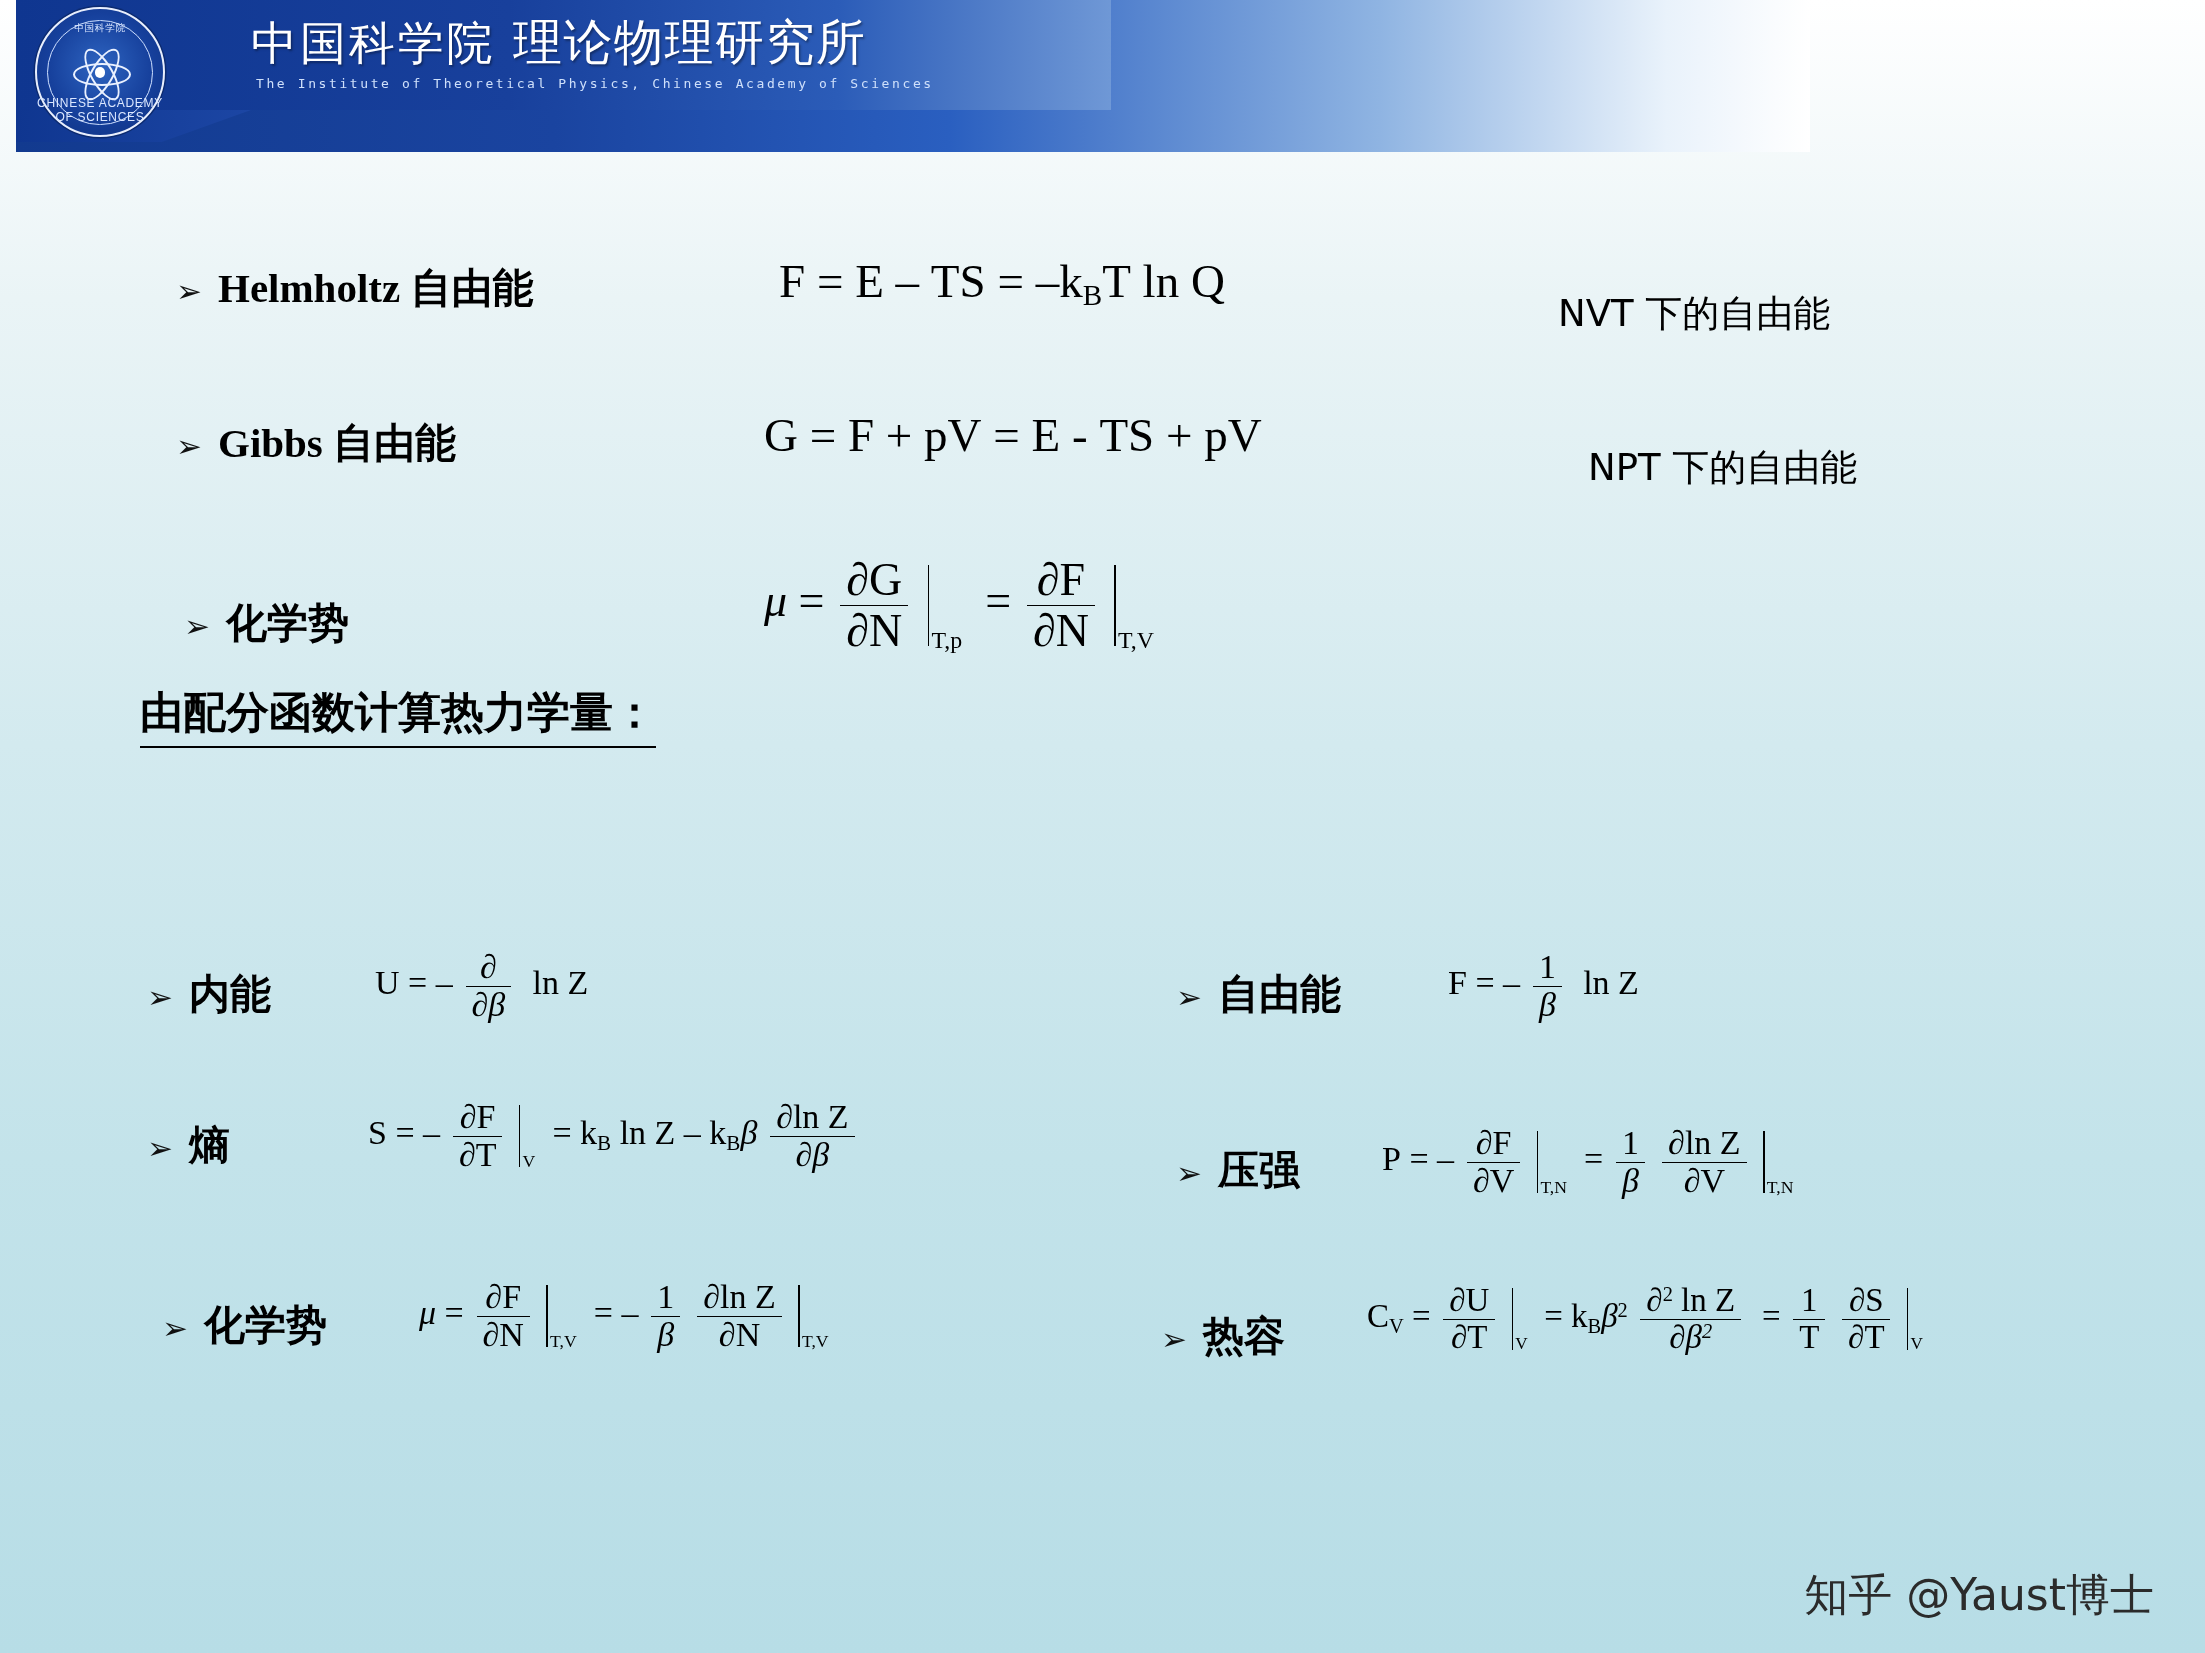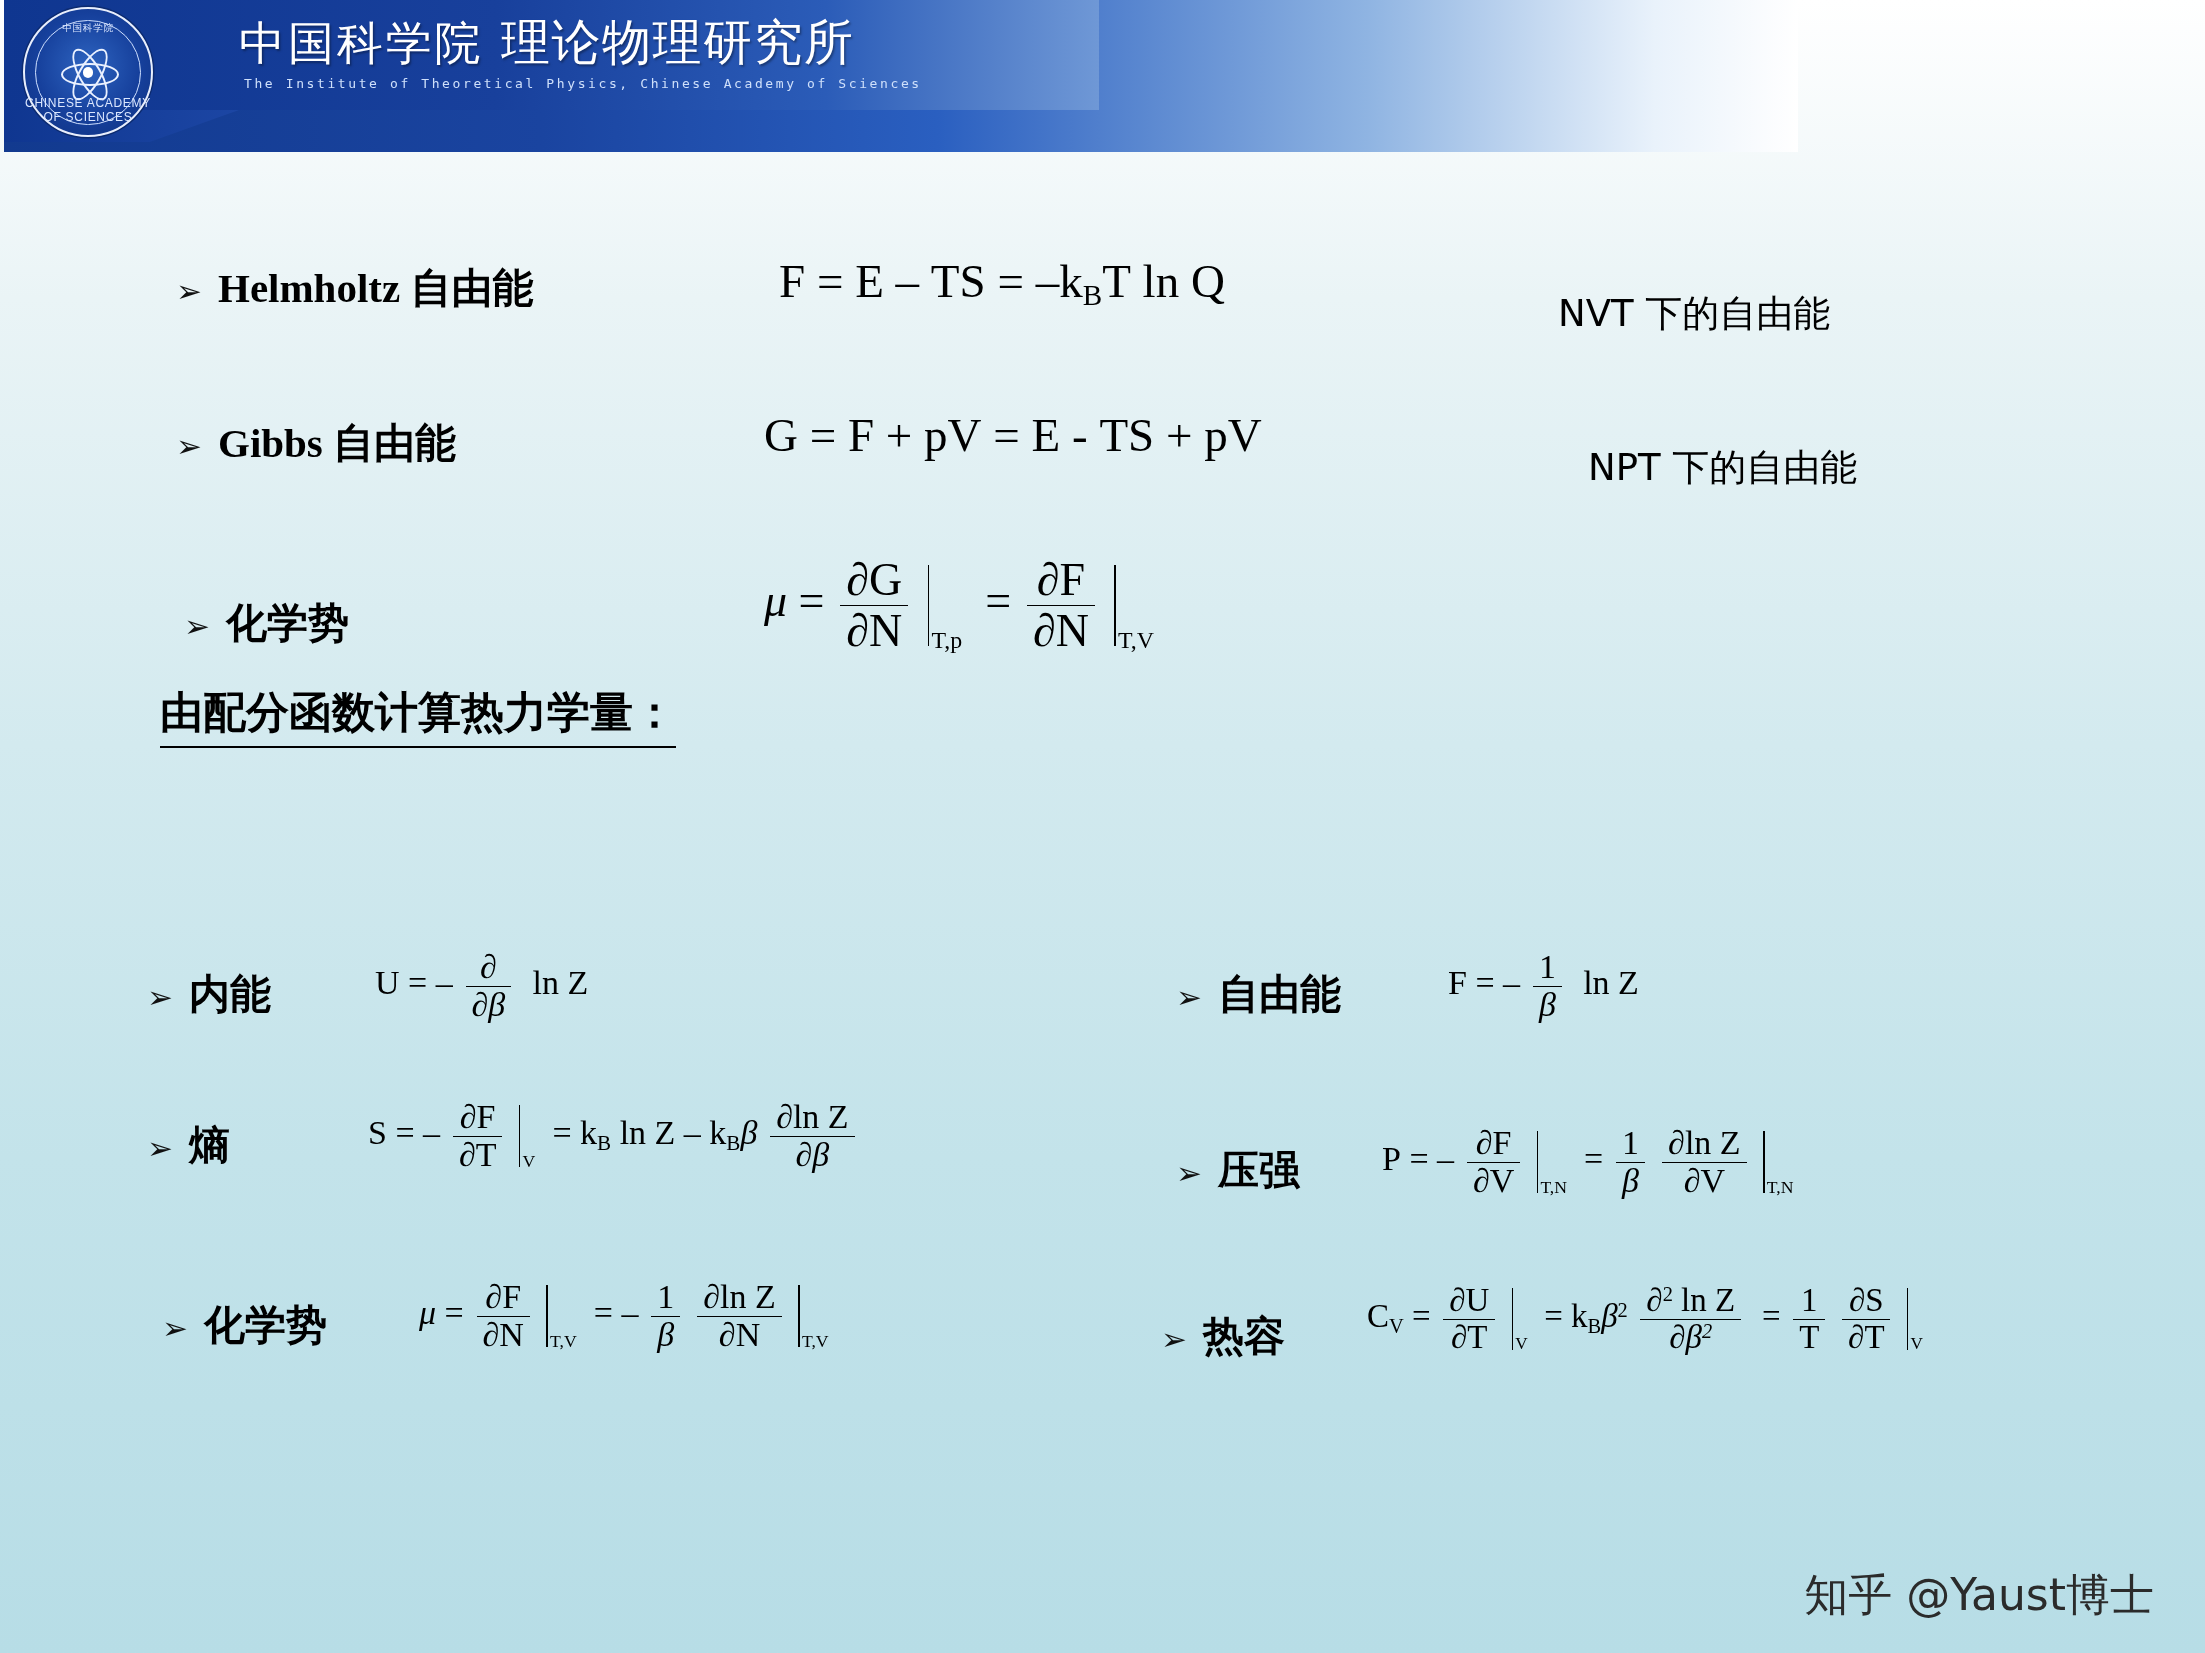--- a/index.html
+++ b/index.html
@@ -12,21 +12,21 @@
     font-family: "Liberation Serif", serif;
     background: linear-gradient(180deg, #ffffff 0%, #eaf4f6 18%, #d3eaef 45%, #c3e3ea 70%, #b7dde6 100%);
     overflow: hidden;
     position: relative;
   }
 
   
   .banner {
     position: absolute;
     top: 0;
-    left: 4px;
+    left: 16px;
     width: 1794px;
     height: 152px;
     background: linear-gradient(90deg, #123a8f 0%, #1a44a0 30%, #2a5fc0 52%, #8fb4e2 76%, #e9f2fb 92%, #ffffff 100%);
   }
   .banner-inner {
     position: absolute;
     top: 0;
     left: 0;
     width: 1095px;
     height: 110px;
@@ -197,21 +197,20 @@
     position: absolute;
     left: 140px;
     top: 566px;
     font-size: 43px;
     font-weight: bold;
     color: #000;
     font-family: "DejaVu Sans", sans-serif;
     border-bottom: 2.2px solid #000;
     padding-bottom: 4.4px;
     white-space: nowrap;
-    margin-left: 20px;
   }
 
   .watermark {
     position: absolute;
     right: 51px;
     bottom: 29px;
     font-size: 44px;
     color: #2b2b2b;
     font-family: "DejaVu Sans", sans-serif;
     white-space: nowrap;

